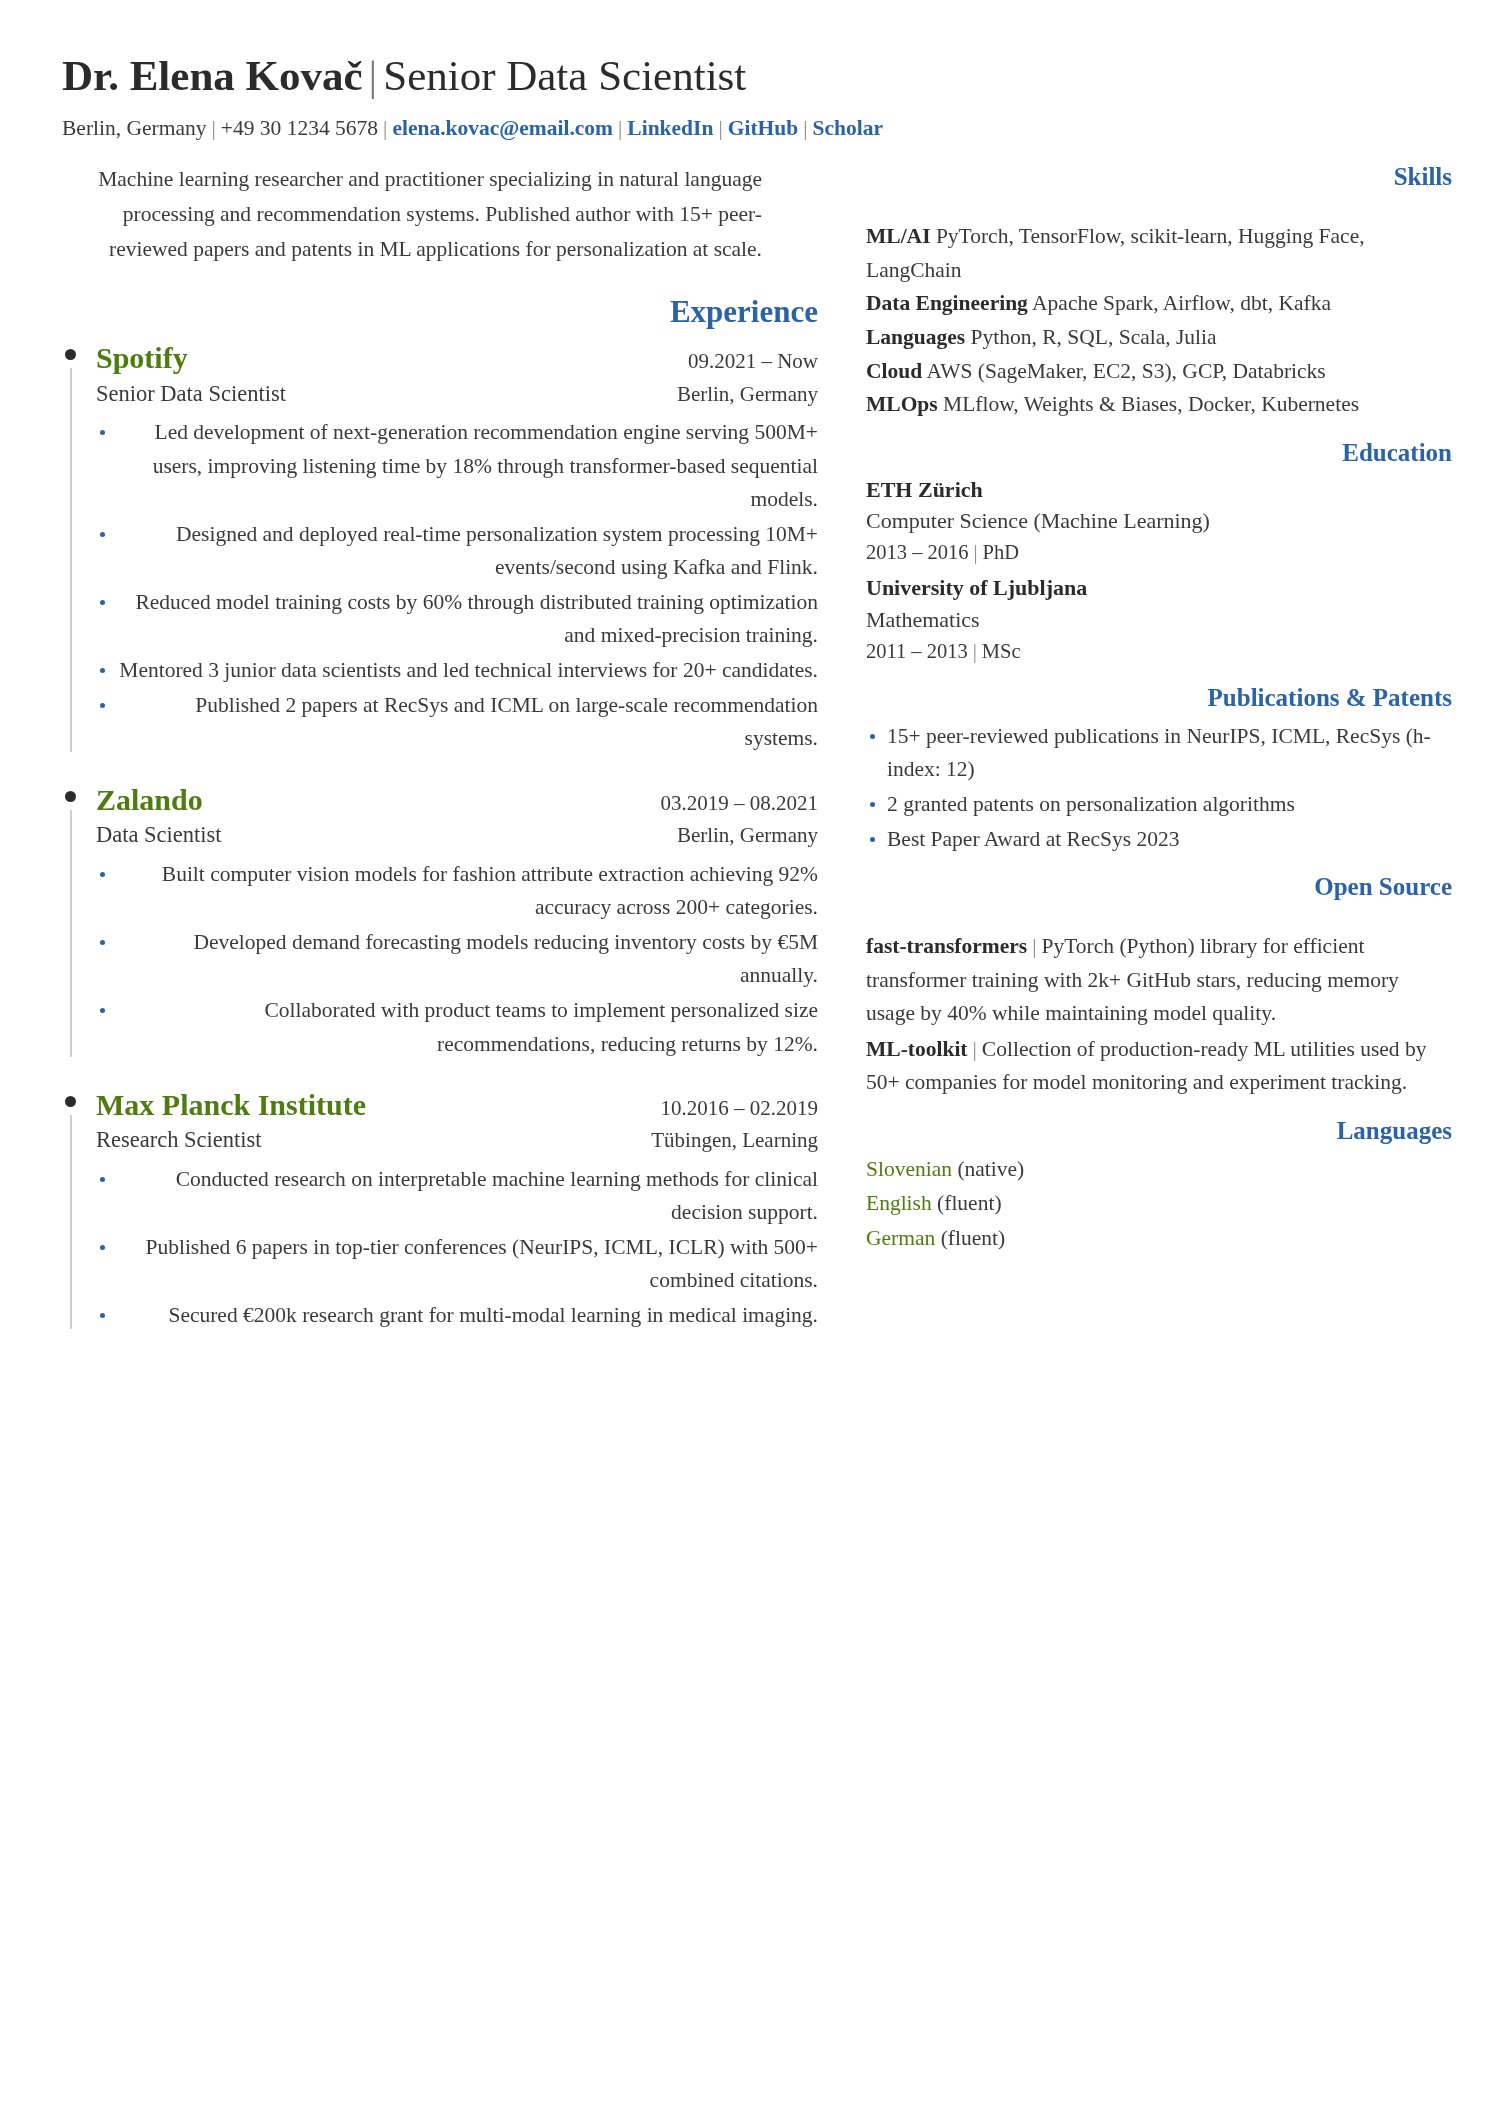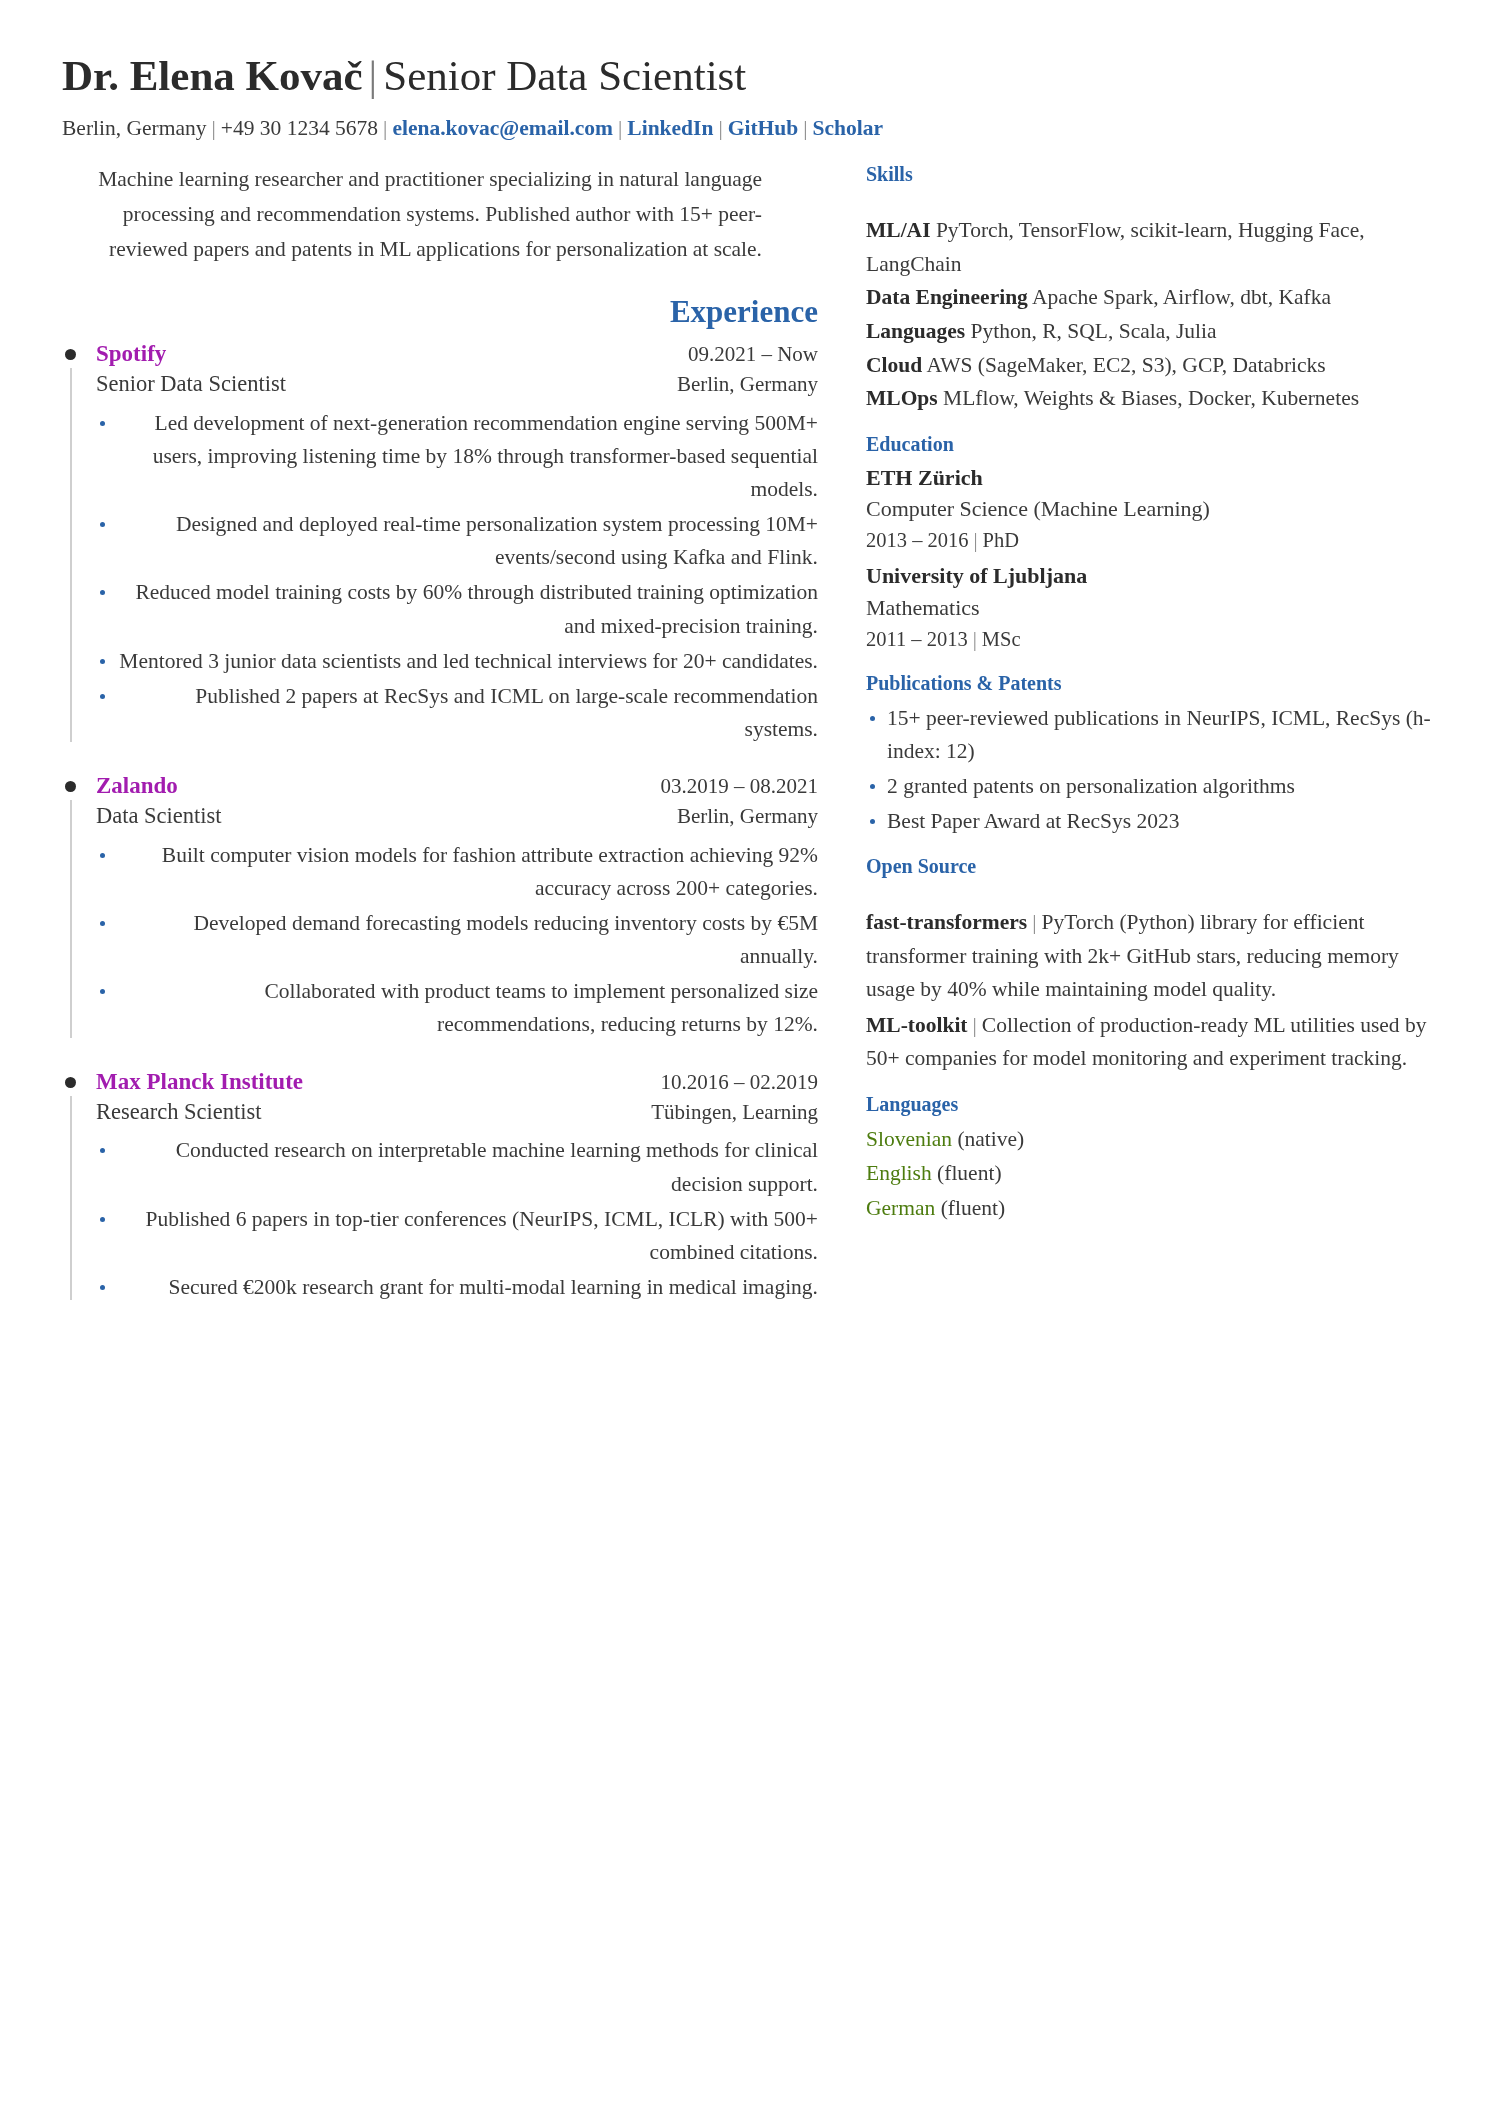--- a/index.html
+++ b/index.html
@@ -59,21 +59,21 @@
   .col-right { width: 600px; flex: 0 0 600px; padding-left: 14px; }
 
   
   .sec-title {
     color: #2a63a8;
     font-weight: 700;
     font-size: 31px;
     line-height: 1.2;
     margin: 26px 0 8px 0;
   }
-  .col-right .sec-title { font-size: 20px; margin: 16px 0 6px 0; }
+  .col-right .sec-title { font-size: 25px; margin: 16px 0 6px 0; text-align: right; }
   .col-right .sec-title.first { margin-top: 0; }
 
   .summary {
     font-size: 21.5px;
     line-height: 1.62;
     color: #3a3a3a;
     margin: 0;
     max-width: 700px;
   }
 
@@ -93,21 +93,21 @@
     left: 8px; top: 30px; bottom: 4px;
     width: 1.5px;
     background: #cfcfcf;
   }
   .job-row {
     display: flex;
     justify-content: space-between;
     align-items: baseline;
     line-height: 1.36;
   }
-  .job-org  { font-size: 23px; font-weight: 700; color: #a21caf; }
+  .job-org  { font-size: 30px; font-weight: 700; color: #4d7c0f; }
   .job-date { font-size: 21px; color: #3a3a3a; white-space: nowrap; }
   .job-role { font-size: 22.5px; color: #3a3a3a; }
   .job-loc  { font-size: 21px; color: #3a3a3a; white-space: nowrap; }
 
   .blist { list-style: none; margin: 7px 0 0 0; padding: 0; }
   .blist li {
     position: relative;
     padding-left: 21px;
     font-size: 21.5px;
     line-height: 1.54;

